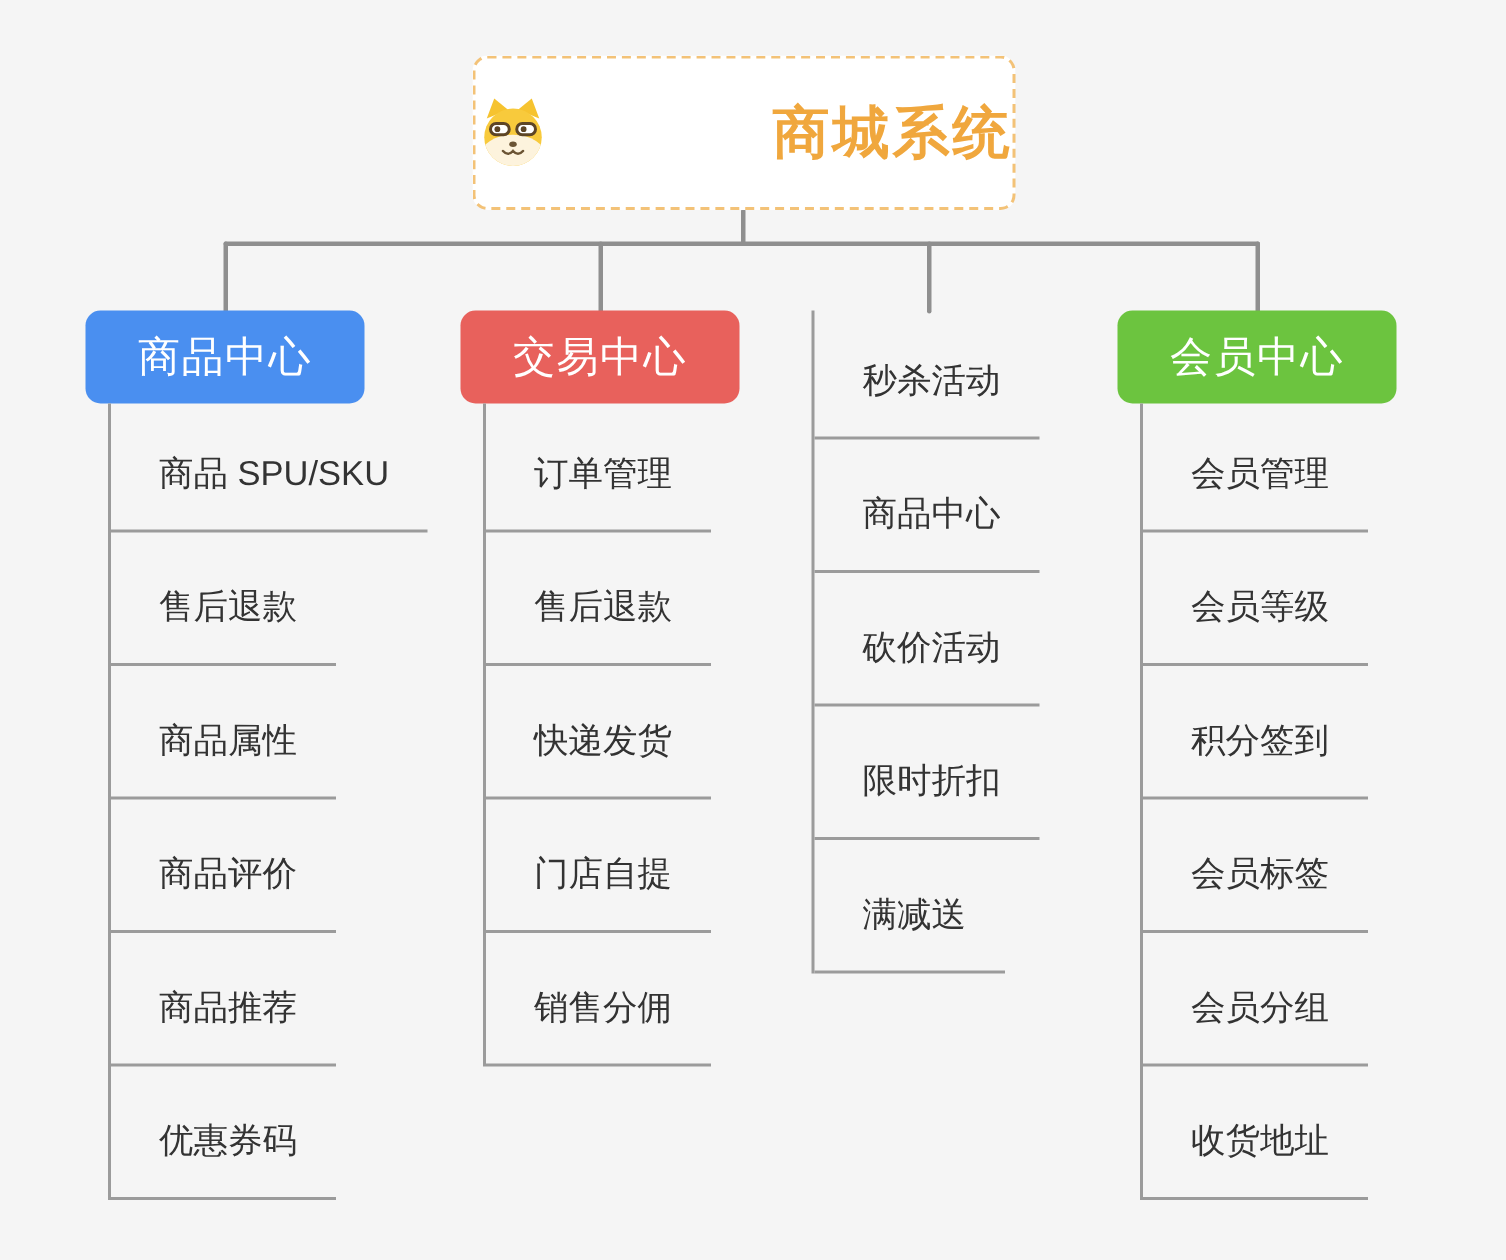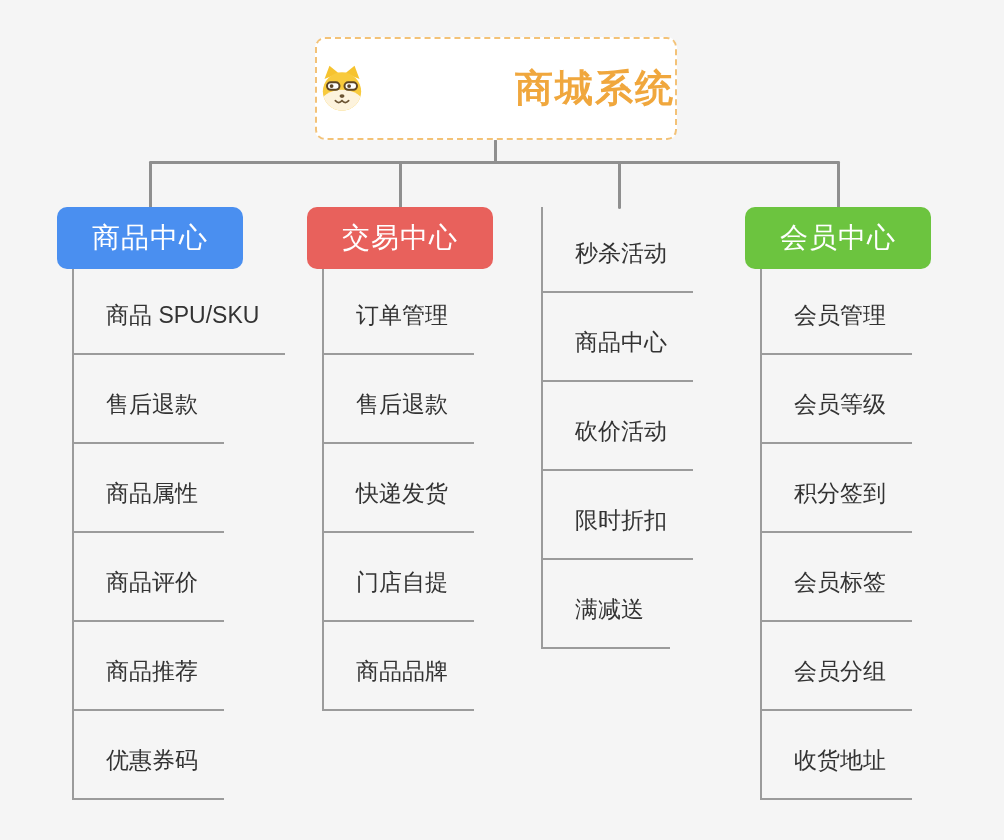--- a/index.html
+++ b/index.html
@@ -126,21 +126,21 @@
   <div class="leaf">
     <span class="leaf-label">快递发货</span>
   </div>
 
   <div class="leaf">
     <span class="leaf-label">门店自提</span>
   </div>
 
 
   <div class="leaf">
-    <span class="leaf-label">商品品牌</span>
+    <span class="leaf-label">销售分佣</span>
   </div>
 </div>
   </div>
 
   <div class="branch b2">
     <div class="branch-items">
 
   <div class="leaf">
     <span class="leaf-label">秒杀活动</span>
   </div>

